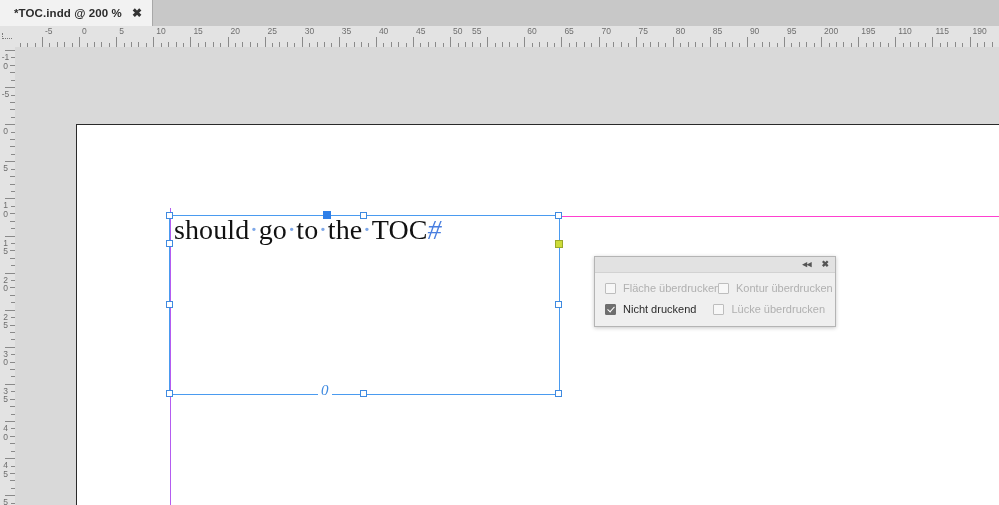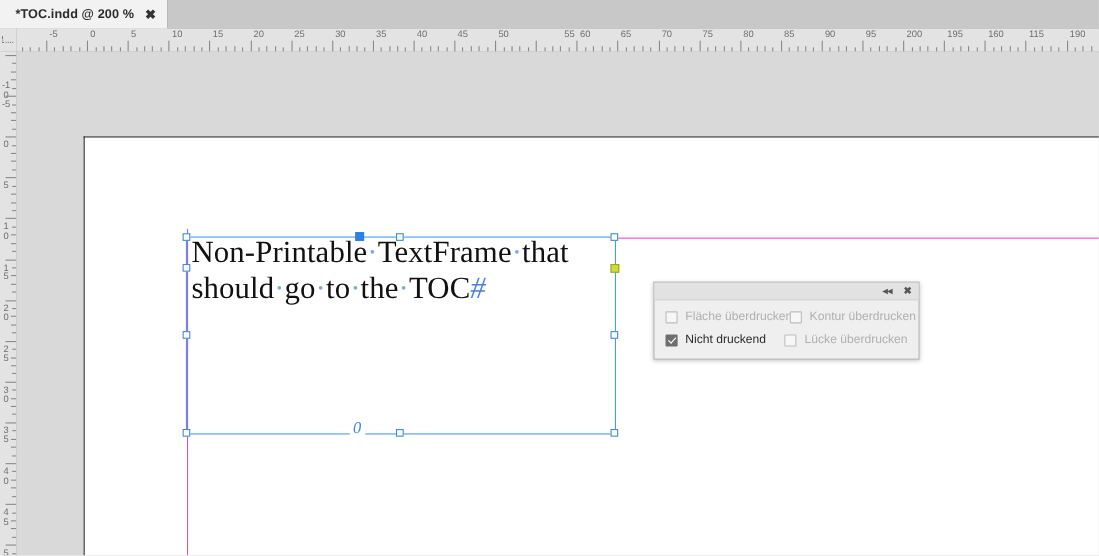--- a/index.html
+++ b/index.html
@@ -171,21 +171,21 @@
       <div class="tick" style="left: 412.84px; height: 5px;"></div>
       <div class="tick" style="left: 420.26px; height: 5px;"></div>
       <div class="tick" style="left: 427.68px; height: 4px;"></div>
       <div class="tick" style="left: 435.1px; height: 10px;"></div>
       <div class="tlabel" style="left: 438.1px;">50</div>
       <div class="tick" style="left: 442.52px; height: 4px;"></div>
       <div class="tick" style="left: 449.94px; height: 5px;"></div>
       <div class="tick" style="left: 457.36px; height: 5px;"></div>
       <div class="tick" style="left: 464.78px; height: 4px;"></div>
       <div class="tick" style="left: 472.2px; height: 10px;"></div>
-      <div class="tlabel" style="left: 498px;">55</div>
+      <div class="tlabel" style="left: 457px;">55</div>
       <div class="tick" style="left: 479.62px; height: 4px;"></div>
       <div class="tick" style="left: 487.04px; height: 5px;"></div>
       <div class="tick" style="left: 494.46px; height: 5px;"></div>
       <div class="tick" style="left: 501.88px; height: 4px;"></div>
       <div class="tick" style="left: 509.3px; height: 10px;"></div>
       <div class="tlabel" style="left: 512.3px;">60</div>
       <div class="tick" style="left: 516.72px; height: 4px;"></div>
       <div class="tick" style="left: 524.14px; height: 5px;"></div>
       <div class="tick" style="left: 531.56px; height: 5px;"></div>
       <div class="tick" style="left: 538.98px; height: 4px;"></div>
@@ -237,21 +237,21 @@
       <div class="tick" style="left: 820.94px; height: 5px;"></div>
       <div class="tick" style="left: 828.36px; height: 5px;"></div>
       <div class="tick" style="left: 835.78px; height: 4px;"></div>
       <div class="tick" style="left: 843.2px; height: 10px;"></div>
       <div class="tlabel" style="left: 846.2px;">195</div>
       <div class="tick" style="left: 850.62px; height: 4px;"></div>
       <div class="tick" style="left: 858.04px; height: 5px;"></div>
       <div class="tick" style="left: 865.46px; height: 5px;"></div>
       <div class="tick" style="left: 872.88px; height: 4px;"></div>
       <div class="tick" style="left: 880.3px; height: 10px;"></div>
-      <div class="tlabel" style="left: 883.3px;">160</div>
+      <div class="tlabel" style="left: 883.3px;">110</div>
       <div class="tick" style="left: 887.72px; height: 4px;"></div>
       <div class="tick" style="left: 895.14px; height: 5px;"></div>
       <div class="tick" style="left: 902.56px; height: 5px;"></div>
       <div class="tick" style="left: 909.98px; height: 4px;"></div>
       <div class="tick" style="left: 917.4px; height: 10px;"></div>
       <div class="tlabel" style="left: 920.4px;">115</div>
       <div class="tick" style="left: 924.82px; height: 4px;"></div>
       <div class="tick" style="left: 932.24px; height: 5px;"></div>
       <div class="tick" style="left: 939.66px; height: 5px;"></div>
       <div class="tick" style="left: 947.08px; height: 4px;"></div>
@@ -260,21 +260,21 @@
       <div class="tick" style="left: 961.92px; height: 4px;"></div>
       <div class="tick" style="left: 969.34px; height: 5px;"></div>
       <div class="tick" style="left: 976.76px; height: 5px;"></div>
       <div class="tick" style="left: 19.58px; height: 4px;"></div>
       <div class="tick" style="left: 12.16px; height: 4px;"></div>
       <div class="tick" style="left: 4.74px; height: 4px;"></div>
     </div>
 
   <div class="vruler" id="vruler">
       <div class="tick" style="top: 3px; width: 10px;"></div>
-      <div class="tlabel" style="top: 6px; margin-top: 20px;">-10</div>
+      <div class="tlabel" style="top: 6px;">-10</div>
       <div class="tick" style="top: 10.42px; width: 4px;"></div>
       <div class="tick" style="top: 17.84px; width: 5px;"></div>
       <div class="tick" style="top: 25.26px; width: 5px;"></div>
       <div class="tick" style="top: 32.68px; width: 4px;"></div>
       <div class="tick" style="top: 40.1px; width: 10px;"></div>
       <div class="tlabel" style="top: 43.1px;">-5</div>
       <div class="tick" style="top: 47.52px; width: 4px;"></div>
       <div class="tick" style="top: 54.94px; width: 5px;"></div>
       <div class="tick" style="top: 62.36px; width: 5px;"></div>
       <div class="tick" style="top: 69.78px; width: 4px;"></div>
@@ -348,23 +348,20 @@
     <div class="page"></div>
 
     <div class="guide-v" style="left:155px;top:161px;height:297px;"></div>
 
     <div class="guide-h" style="left:543px;top:169px;width:441px;"></div>
 
     <div class="frame" style="left:155px;top:169px;width:389px;height:178px;">
 
       <div class="ftext">
         <div>
-          <span>Non</span><span>-</span><span>Printable</span><span class="sp">·</span><span>TextFrame</span><span class="sp">·</span><span>that</span>
-        </div>
-        <div>
           <span>should</span><span class="sp">·</span><span>go</span><span class="sp">·</span><span>to</span><span class="sp">·</span><span>the</span><span class="sp">·</span><span>TOC</span><span class="eos">#</span>
         </div>
       </div>
 
       <div class="handle" style="left:-4px;top:-4px;"></div>
       <div class="handle" style="left:190px;top:-4px;"></div>
       <div class="handle" style="left:385px;top:-4px;"></div>
       <div class="handle" style="left:-4px;top:85px;"></div>
       <div class="handle" style="left:385px;top:85px;"></div>
       <div class="handle" style="left:-4px;top:174px;"></div>

